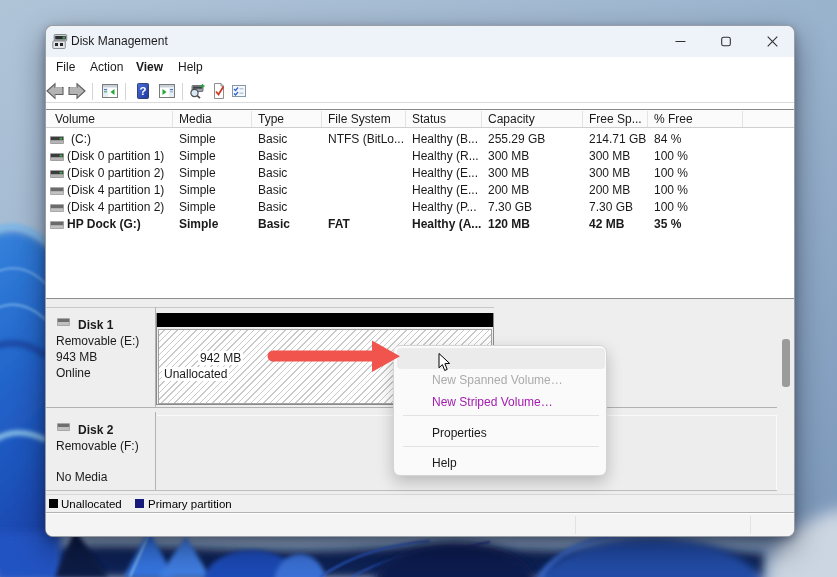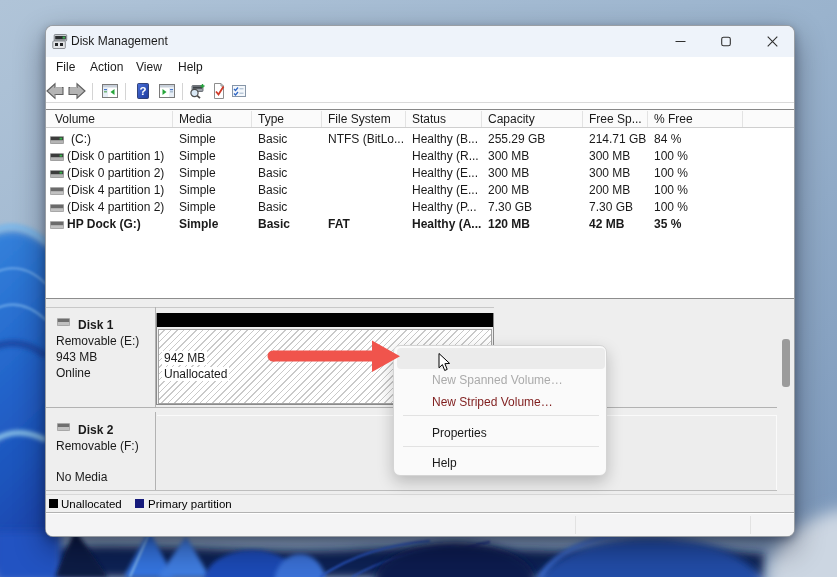--- a/index.html
+++ b/index.html
@@ -116,21 +116,21 @@
           <rect x="0.7" y="11.2" width="8.6" height="8.6" rx="1.8" fill="none" stroke="#2f2f2f" stroke-width="1.1"></rect>
         </svg>
       <svg class="abs" style="left:721px; top:0;" width="11" height="31" viewBox="0 0 11 31">
           <path d="M0.7,10.7 L10.3,20.3 M10.3,10.7 L0.7,20.3" stroke="#2f2f2f" stroke-width="1.1"></path>
         </svg>
     </div>
 
     <div id="menubar">
       <span class="mi" style="left:10px;">File</span>
       <span class="mi" style="left:44px;">Action</span>
-      <span class="mi" style="left:90px;">View</span>
+      <span class="mi" style="left:90px;font-weight:bold;">View</span>
       <span class="mi" style="left:132px;">Help</span>
     </div>
 
     <div id="toolbar">
       <svg class="ticon" style="left:0px; top:2px;" width="18" height="18" viewBox="0 0 18 18">
           <path d="M1,9 L9,1.8 L9,5.5 L17,5.5 L17,12.5 L9,12.5 L9,16.2 Z" fill="#b4b4b4" stroke="#5f5f5f" stroke-width="1.1"></path>
           <path d="M9,5.5 L16,5.5 M9,12.5 L9,15" stroke="#d9d9d9" stroke-width="0.8" opacity="0.8"></path>
         </svg>
       <svg class="ticon" style="left:22px; top:2px;" width="18" height="18" viewBox="0 0 18 18">
           <path d="M17,9 L9,1.8 L9,5.5 L1,5.5 L1,12.5 L9,12.5 L9,16.2 Z" fill="#b4b4b4" stroke="#5f5f5f" stroke-width="1.1"></path>
@@ -307,21 +307,21 @@
       <div class="dl" style="left:32px; top:18px; line-height:16px; font-weight:bold;">Disk 1</div>
       <div class="dl" style="left:10px; top:34px; line-height:16px;">Removable (E:)</div>
       <div class="dl" style="left:10px; top:50px; line-height:16px;">943 MB</div>
       <div class="dl" style="left:10px; top:66px; line-height:16px;">Online</div>
 
       <div class="abs" style="left:110px; top:14px; width:1px; height:92px; background:#8a8a8a;"></div>
       <div class="abs" style="left:447px; top:14px; width:1px; height:92px; background:#8a8a8a;"></div>
       <div class="abs" style="left:110px; top:105px; width:338px; height:1px; background:#8a8a8a;"></div>
       <div class="abs" style="left:111px; top:14px; width:336px; height:14px; background:#000;"></div>
       <div class="abs" style="left:112px; top:29.5px; width:334px; height:75px; border:1.5px solid #a2a2a2; background:repeating-linear-gradient(135deg, #ffffff 0px, #ffffff 3.5px, #c9c9c9 3.5px, #c9c9c9 4.5px);"></div>
-      <div class="abs" style="left:116px; top:51px; line-height:17px;"><span style="background:#fff; padding:0 2px;">942 MB</span></div>
+      <div class="abs" style="left:116px; top:51px; line-height:17px;"><span style="background:#fff; padding:0 2px;margin-left:36px;">942 MB</span></div>
       <div class="abs" style="left:116px; top:67px; line-height:17px;"><span style="background:#fff; padding:0 2px;">Unallocated</span></div>
 
       <svg class="abs" style="left:11px; top:124px;" width="13" height="8" viewBox="0 0 13 8">
           <rect x="0.3" y="0.3" width="12.4" height="7.4" rx="1" fill="#c0c0c0" stroke="#828282" stroke-width="0.6"></rect>
           <rect x="0.8" y="1" width="11.4" height="3" fill="#6e6e6e"></rect>
         </svg>
       <div class="dl" style="left:32px; top:123px; line-height:16px; font-weight:bold;">Disk 2</div>
       <div class="dl" style="left:10px; top:139px; line-height:16px;">Removable (F:)</div>
       <div class="dl" style="left:10px; top:170px; line-height:16px;">No Media</div>
       <div class="abs" style="left:111px; top:116px; width:620px; height:75px; background:#ededed; border-top:1px solid #fafafa; border-right:1px solid #fafafa;"></div>
@@ -338,21 +338,21 @@
 
     <div id="statusbar">
       <div class="abs" style="left:529px; top:2px; width:1px; height:18px; background:#e2e2e2;"></div>
       <div class="abs" style="left:704px; top:2px; width:1px; height:18px; background:#e2e2e2;"></div>
     </div>
   </div>
 
   <div id="cmenu">
     <div class="abs" style="left:3px; top:2px; width:208px; height:21px; background:#ebebeb; border-radius:4px;"></div>
     <span class="cmi" style="top:23px; color:#ababab;">New Spanned Volume…</span>
-    <span class="cmi" style="top:45px; color:#7f1d1d;">New Striped Volume…</span>
+    <span class="cmi" style="top:45px; color:#a21caf;">New Striped Volume…</span>
     <div class="csep" style="top:69px;"></div>
     <span class="cmi" style="top:76px;">Properties</span>
     <div class="csep" style="top:100px;"></div>
     <span class="cmi" style="top:106px;">Help</span>
   </div>
 
   <svg class="abs" style="left:263px; top:336px;" width="142" height="41" viewBox="0 0 142 41">
     <path d="M10,14.5 L109,14.5 L109,4.5 L137,20.3 L109,36 L109,25.5 L10,25.5 Z" fill="#f0544c"></path>
     <circle cx="10" cy="20" r="5.5" fill="#f0544c"></circle>
   </svg>

